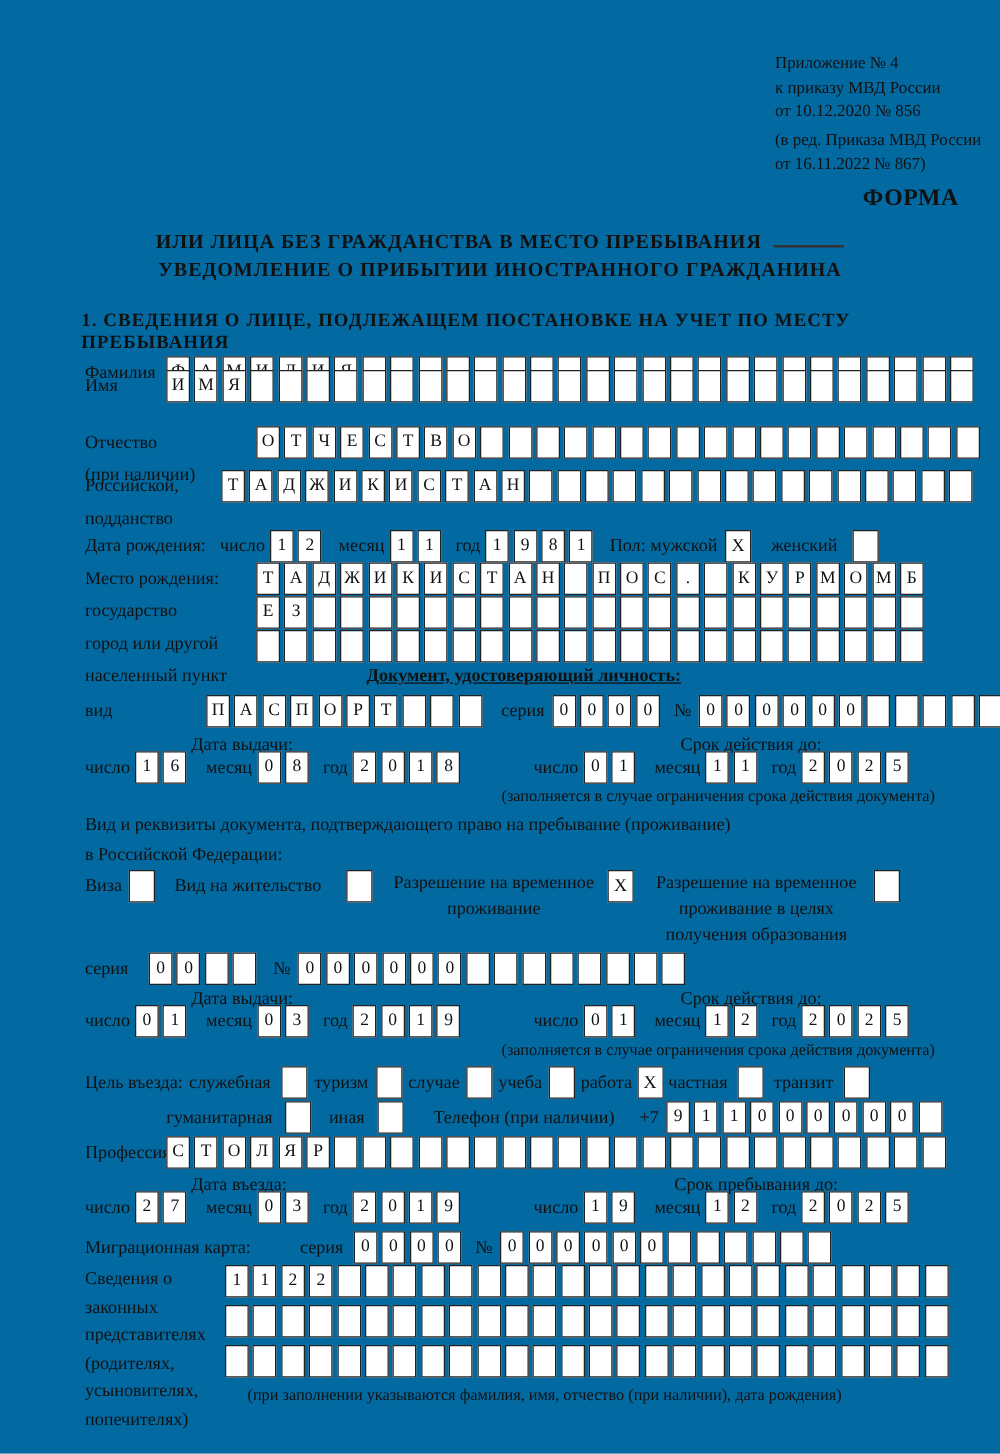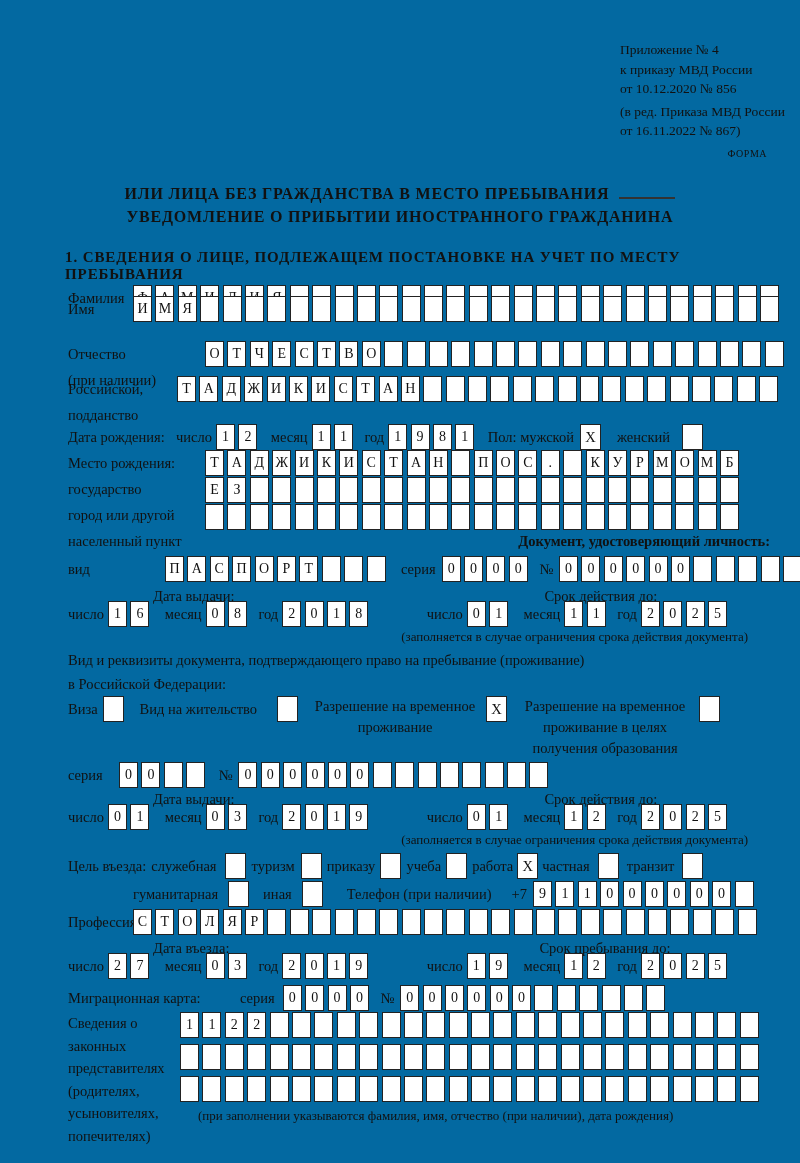--- a/index.html
+++ b/index.html
@@ -9,21 +9,21 @@
     font-family:"Liberation Serif","DejaVu Serif",serif;
     font-size:14.5px; color:#111; overflow:hidden; position:relative;
   }
   .page { position:relative; width:800px; height:1163px; background:#0369a1; }
 
   .row { position:absolute; left:68px; display:flex; align-items:center; white-space:nowrap; }
   .wide { width:702px; }
 
   .hdr { position:absolute; left:620px; top:40px; font-size:13.5px; line-height:19.5px; }
   .hdr .g2 { margin-top:3px; }
-  .forma { position:absolute; top:148px; right:33px; font-weight:normal; font-size:10px; letter-spacing:.5px; }
+  .forma { position:absolute; top:148px; right:33px; font-weight:bold; font-size:19px; letter-spacing:.5px; }
 
   .title { position:absolute; top:182px; left:0; width:800px; text-align:center;
            font-weight:bold; font-size:16px; line-height:23px; letter-spacing:.8px; }
   .blank-underline { display:inline-block; width:56px; border-bottom:2.2px solid #333;
            height:14px; margin-left:10px; }
 
   .sec1 { position:absolute; left:65px; top:249px; font-weight:bold; font-size:15px; letter-spacing:.9px; }
 
   .cells { display:flex; flex:none; }
   .cell { display:inline-flex; flex:none; align-items:center; justify-content:center;
@@ -38,21 +38,21 @@
   .cellcol .cells { margin-bottom:1px; }
   .repscol .cells { margin-bottom:6px; }
 
   .w45{width:45px} .w65{width:65px} .w97{width:97px} .w100{width:100px}
   .w109{width:109px} .w137{width:137px} .w172{width:172px} .w112{width:112px}
   .ml4{margin-left:4px} .ml5{margin-left:5px} .ml6{margin-left:6px} .ml8{margin-left:8px}
   .ml10{margin-left:10px} .ml12{margin-left:12px} .ml14{margin-left:14px} .ml16{margin-left:16px}
   .ml20{margin-left:20px} .ml24{margin-left:24px} .ml65{margin-left:65px}
   .grp2{margin-left:55px} .ml310{margin-left:310px} .ml85{margin-left:85px}
 
-  .center { text-align:center; justify-content:flex-end; }
+  .center { text-align:center; justify-content:center;text-decoration:underline; }
   .bold { font-weight:bold; }
   .note { font-size:13px; }
   .right-note { justify-content:flex-end; padding-right:22px; }
   .optblock { flex:none; text-align:center; white-space:normal; line-height:21px; font-size:14.5px; }
   .topalign { align-items:flex-start; }
 </style>
 </head>
 <body>
 
 <div class="page">
@@ -510,21 +510,21 @@
   <div class="row wide note right-note" style="top:832px">
     <span>(заполняется в случае ограничения срока действия документа)</span>
   </div>
 
   <div class="row" style="top:853px">
     <span class="flabel">Цель въезда:</span>
     <span class="flabel ml5">служебная</span>
     <span class="checkbox ml8"></span>
     <span class="flabel ml6">туризм</span>
     <span class="checkbox ml6"></span>
-    <span class="flabel ml5">приказу</span>
+    <span class="flabel ml5">случае</span>
     <span class="checkbox ml5"></span>
     <span class="flabel ml5">учеба</span>
     <span class="checkbox ml5"></span>
     <span class="flabel ml5">работа</span>
     <span class="checkbox ml4">X</span>
     <span class="flabel ml4">частная</span>
     <span class="checkbox ml8"></span>
     <span class="flabel ml8">транзит</span>
     <span class="checkbox ml8"></span>
   </div>

